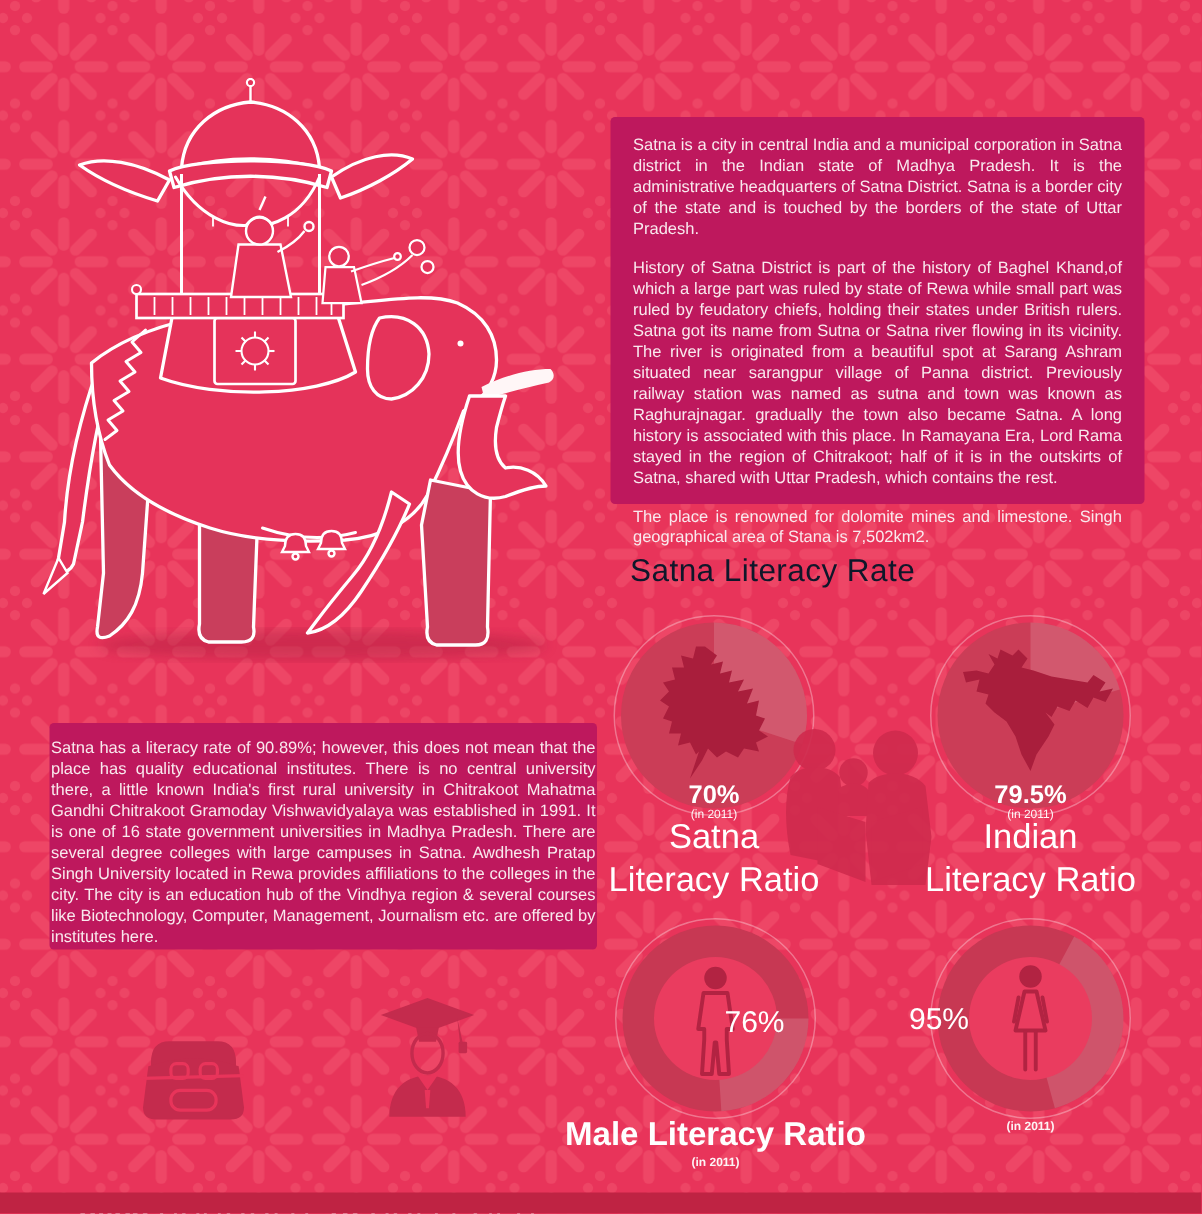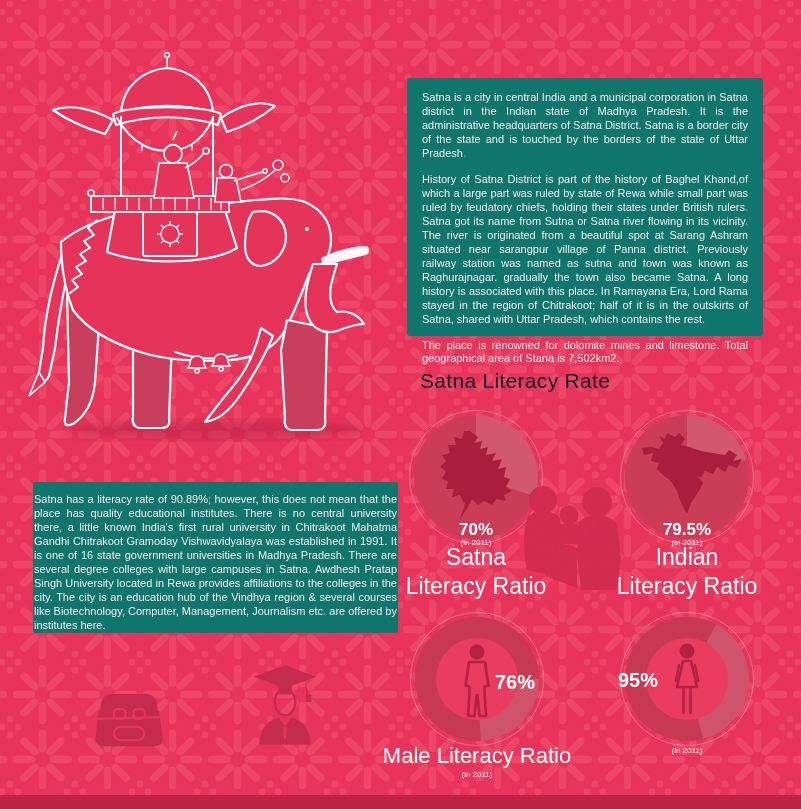--- a/index.html
+++ b/index.html
@@ -2,21 +2,21 @@
 <html><head>
 <meta charset="utf-8">
 <style>
   html,body{margin:0;padding:0;}
   body{width:801px;height:809px;position:relative;overflow:hidden;background:#E8345A;
        font-family:"Liberation Sans", sans-serif;}
   .abs{position:absolute;}
   svg{display:block;}
 
   
-  .panel{position:absolute;background:#0f766e;color:#F9E9EE;border-radius:3px;
+  .panel{position:absolute;background:#be185d;color:#F9E9EE;border-radius:3px;
          font-size:11px;line-height:1.27;text-align:justify;padding:13px 15px;box-sizing:border-box;}
   .panel p{margin:0 0 12px 0;}
   .panel p:last-child{margin-bottom:0;}
 
   
   .section-title{position:absolute;left:420px;top:369px;width:300px;
                  color:#0f172a;font-size:21px;font-weight:400;letter-spacing:.3px;}
 
   
   .stat-circle{position:absolute;width:140px;height:140px;}
@@ -25,25 +25,25 @@
   .disc2{fill:#C73853;}
   .wedge{fill:rgba(255,255,255,.14);}
   .inner{fill:#EA3C5F;}
   .map{fill:#A91E3C;}
   .fig-stroke{fill:none;stroke:#B22342;stroke-width:2.6;stroke-linejoin:round;stroke-linecap:round;}
   .fig-fill{fill:#B22342;}
 
   .pct-block{position:absolute;width:140px;text-align:center;color:#fff;margin-top:16px;}
   .pct-big{font-size:17px;font-weight:bold;line-height:1;}
   .pct-year{font-size:8px;line-height:1.2;opacity:.95;}
-  .pct-side{position:absolute;width:64px;text-align:center;color:#fff;font-size:20px;font-weight:bold;}
+  .pct-side{position:absolute;width:64px;color:#fff;font-size:20px;font-weight:normal;}
 
   .circle-label{position:absolute;width:200px;text-align:center;color:#ffffff;
                 font-size:23px;font-weight:300;line-height:1.26;}
-  .row-label{position:absolute;width:244px;text-align:center;color:#FEFEFE;font-size:22px;font-weight:400;line-height:1.1;}
+  .row-label{position:absolute;width:244px;text-align:center;color:#FEFEFE;font-size:22px;font-weight:700;line-height:1.1;}
   .row-label .yr{font-size:8px;display:block;margin-top:3px;opacity:.95;}
 
   
   .count-line{position:absolute;width:200px;text-align:center;color:#fff;font-size:20px;letter-spacing:.5px;margin-top:45px;}
   .count-line b{font-weight:bold;}
 
   .bottom-bar{position:absolute;left:0;top:795px;width:801px;height:14px;background:#BF2343;}
 
   .white-line{stroke:#fff;stroke-width:2;fill:none;stroke-linecap:round;stroke-linejoin:round;}
   .body-fill{fill:#E5335A;stroke:#fff;stroke-width:2.2;stroke-linejoin:round;}
@@ -181,21 +181,21 @@
     <circle cx="240" cy="119" r="2.2"></circle>
     <path d="M 216,138 Q 238,130 250,118" fill="none"></path>
     <circle cx="253" cy="113" r="5"></circle>
     <circle cx="260" cy="126" r="4"></circle>
   </g>
 </svg>
 
 <div class="panel" style="left:407px;top:78px;width:356px;height:258px">
   <p>Satna is a city in central India and a municipal corporation in Satna district in the Indian state of Madhya Pradesh. It is the administrative headquarters of Satna District. Satna is a border city of the state and is touched by the borders of the state of Uttar Pradesh.</p>
   <p>History of Satna District is part of the history of Baghel Khand,of which a large part was ruled by state of Rewa while small part was ruled by feudatory chiefs, holding their states under British rulers. Satna got its name from Sutna or Satna river flowing in its vicinity. The river is originated from a beautiful spot at Sarang Ashram situated near sarangpur village of Panna district. Previously railway station was named as sutna and town was known as Raghurajnagar. gradually the town also became Satna. A long history is associated with this place. In Ramayana Era, Lord Rama stayed in the region of Chitrakoot; half of it is in the outskirts of Satna, shared with Uttar Pradesh, which contains the rest.</p>
-  <p>The place is renowned for dolomite mines and limestone. Total geographical area of Stana is 7,502km2.</p>
+  <p>The place is renowned for dolomite mines and limestone. Singh geographical area of Stana is 7,502km2.</p>
 </div>
 
 <div class="panel" style="left:33px;top:482px;width:365px;height:151px;padding:11px 1px">
   <p>Satna has a literacy rate of 90.89%; however, this does not mean that the place has quality educational institutes. There is no central university there, a little known India's first rural university in Chitrakoot Mahatma Gandhi Chitrakoot Gramoday Vishwavidyalaya was established in 1991. It is one of 16 state government universities in Madhya Pradesh. There are several degree colleges with large campuses in Satna. Awdhesh Pratap Singh University located in Rewa provides affiliations to the colleges in the city. The city is an education hub of the Vindhya region &amp; several courses like Biotechnology, Computer, Management, Journalism etc. are offered by institutes here.</p>
 </div>
 
 <div class="section-title">Satna Literacy Rate</div>
 
 <svg class="stat-circle" viewBox="-70 -70 140 140" style="left:406px;top:407px">
   <circle r="66.5" class="ring"></circle>

